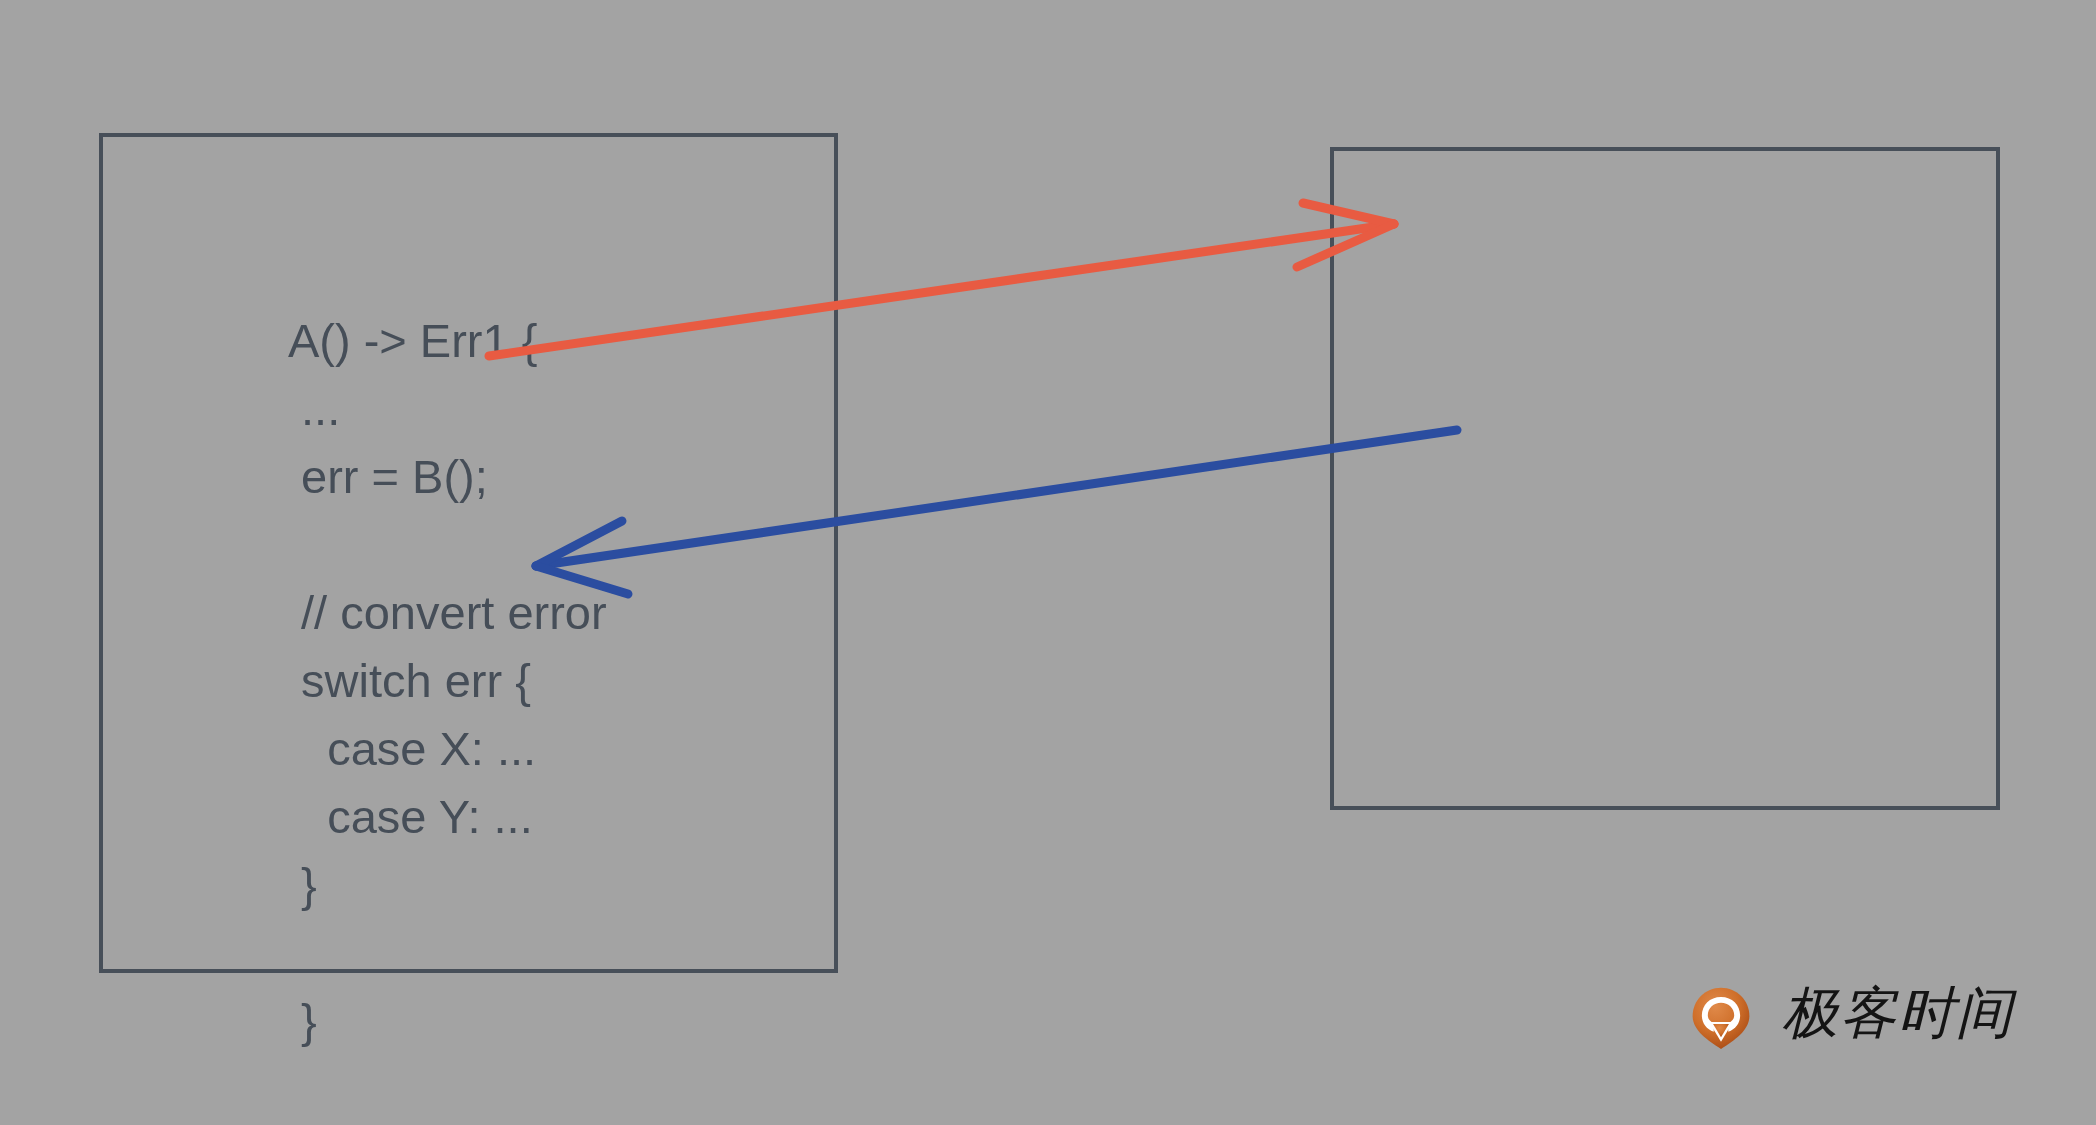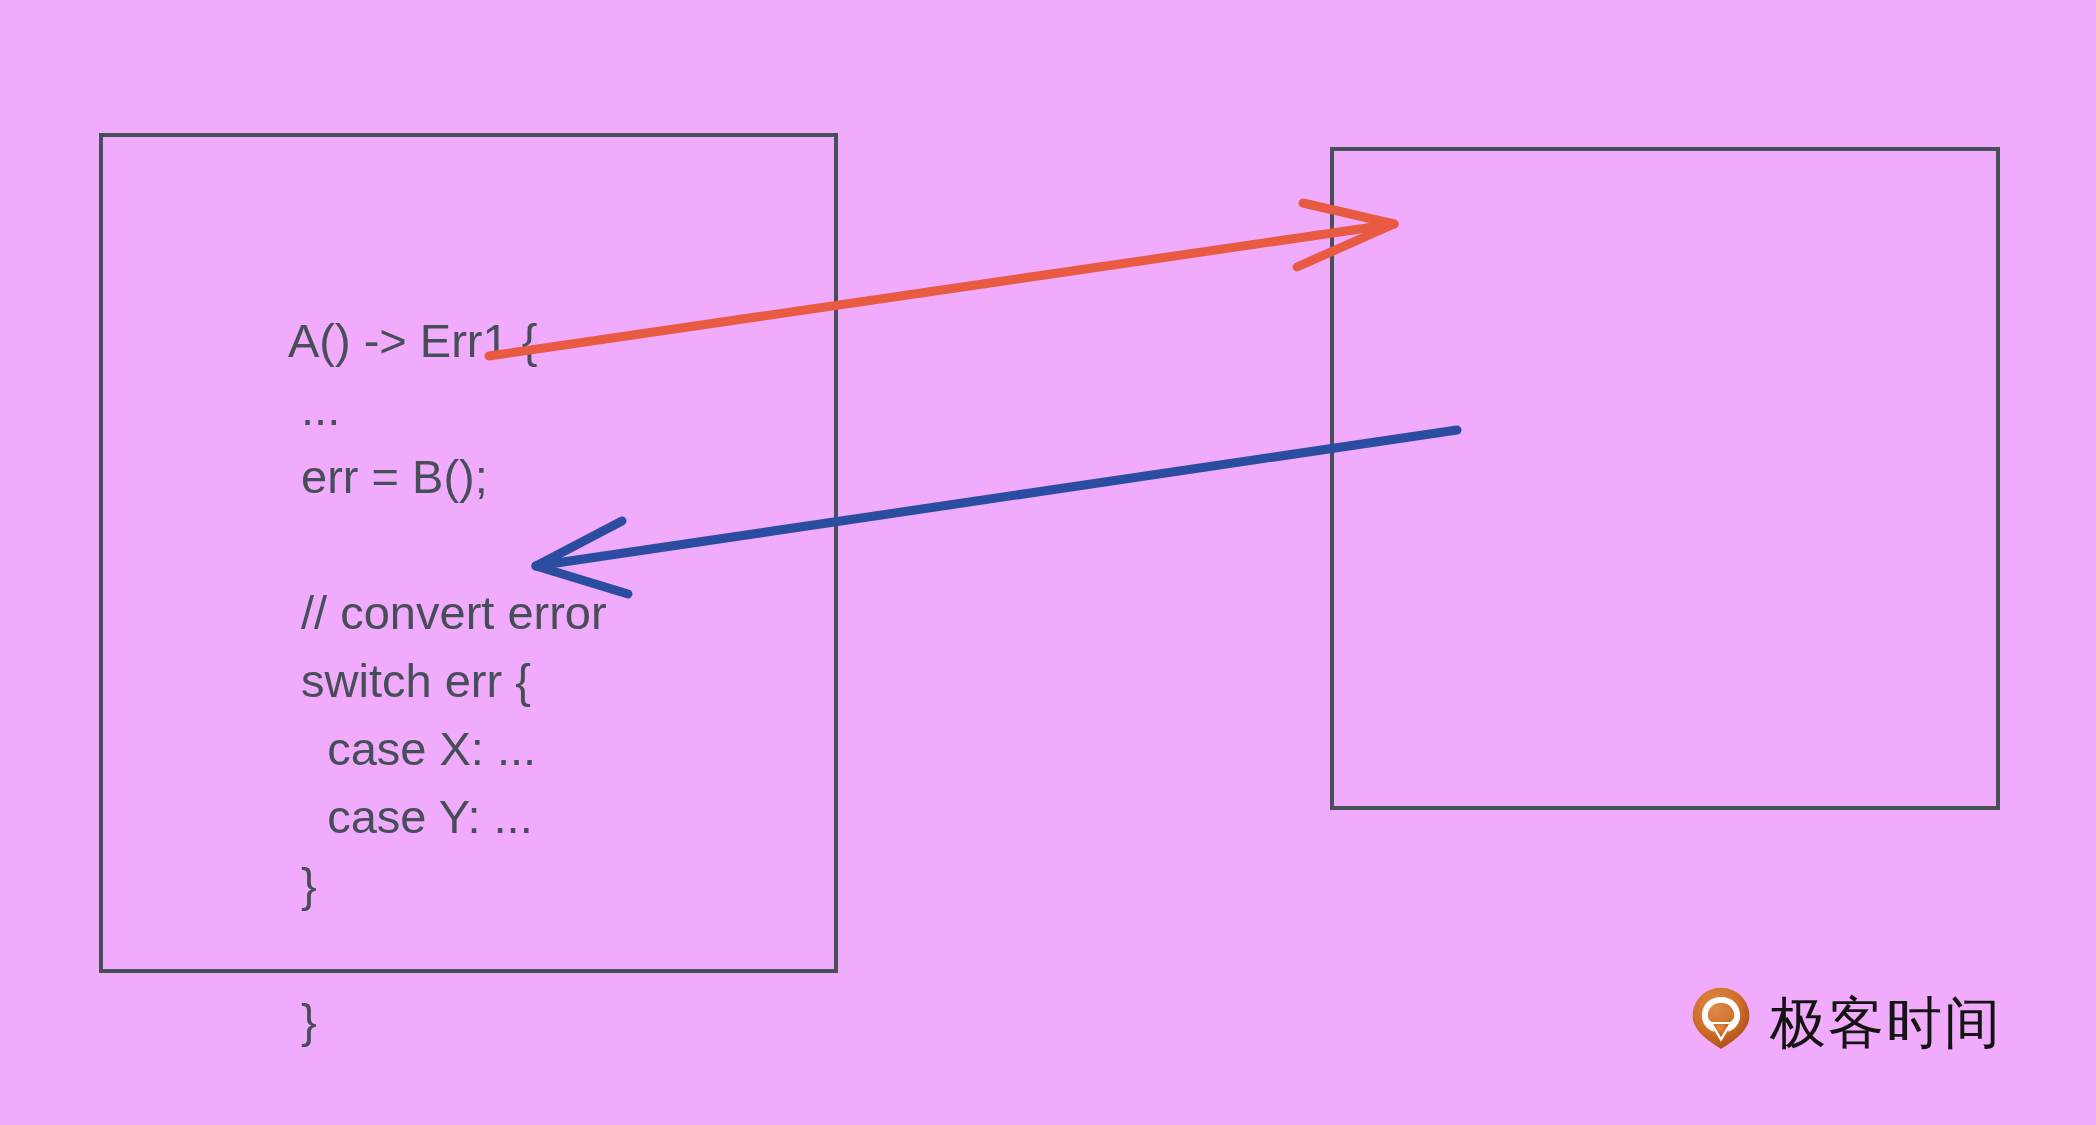--- a/index.html
+++ b/index.html
@@ -7,21 +7,21 @@
     padding: 0;
     background: #ffffff;
   }
   body {
     font-family: "Liberation Sans", sans-serif;
   }
   #canvas {
     position: relative;
     width: 2096px;
     height: 1125px;
-    background: #f0abfc;
+    background: #a3a3a3;
     overflow: hidden;
   }
   .code-box {
     position: absolute;
     box-sizing: border-box;
     border: 4px solid #474f59;
     background: transparent;
   }
   #box-left {
     left: 99px;
@@ -54,22 +54,23 @@
     top: 0;
     width: 2096px;
     height: 1125px;
     pointer-events: none;
   }
   #logo {
     position: absolute;
     left: 1688px;
     top: 985px;
     display: flex;
-    align-items: flex-end;
-    gap: 16px;
+    align-items: flex-start;
+    gap: 28px;
+    font-style: italic;
   }
   #logo-mark {
     width: 66px;
     height: 66px;
     flex: 0 0 auto;
   }
   #logo-text {
     font-family: "DejaVu Sans", sans-serif;
     font-size: 56px;
     line-height: 56px;

